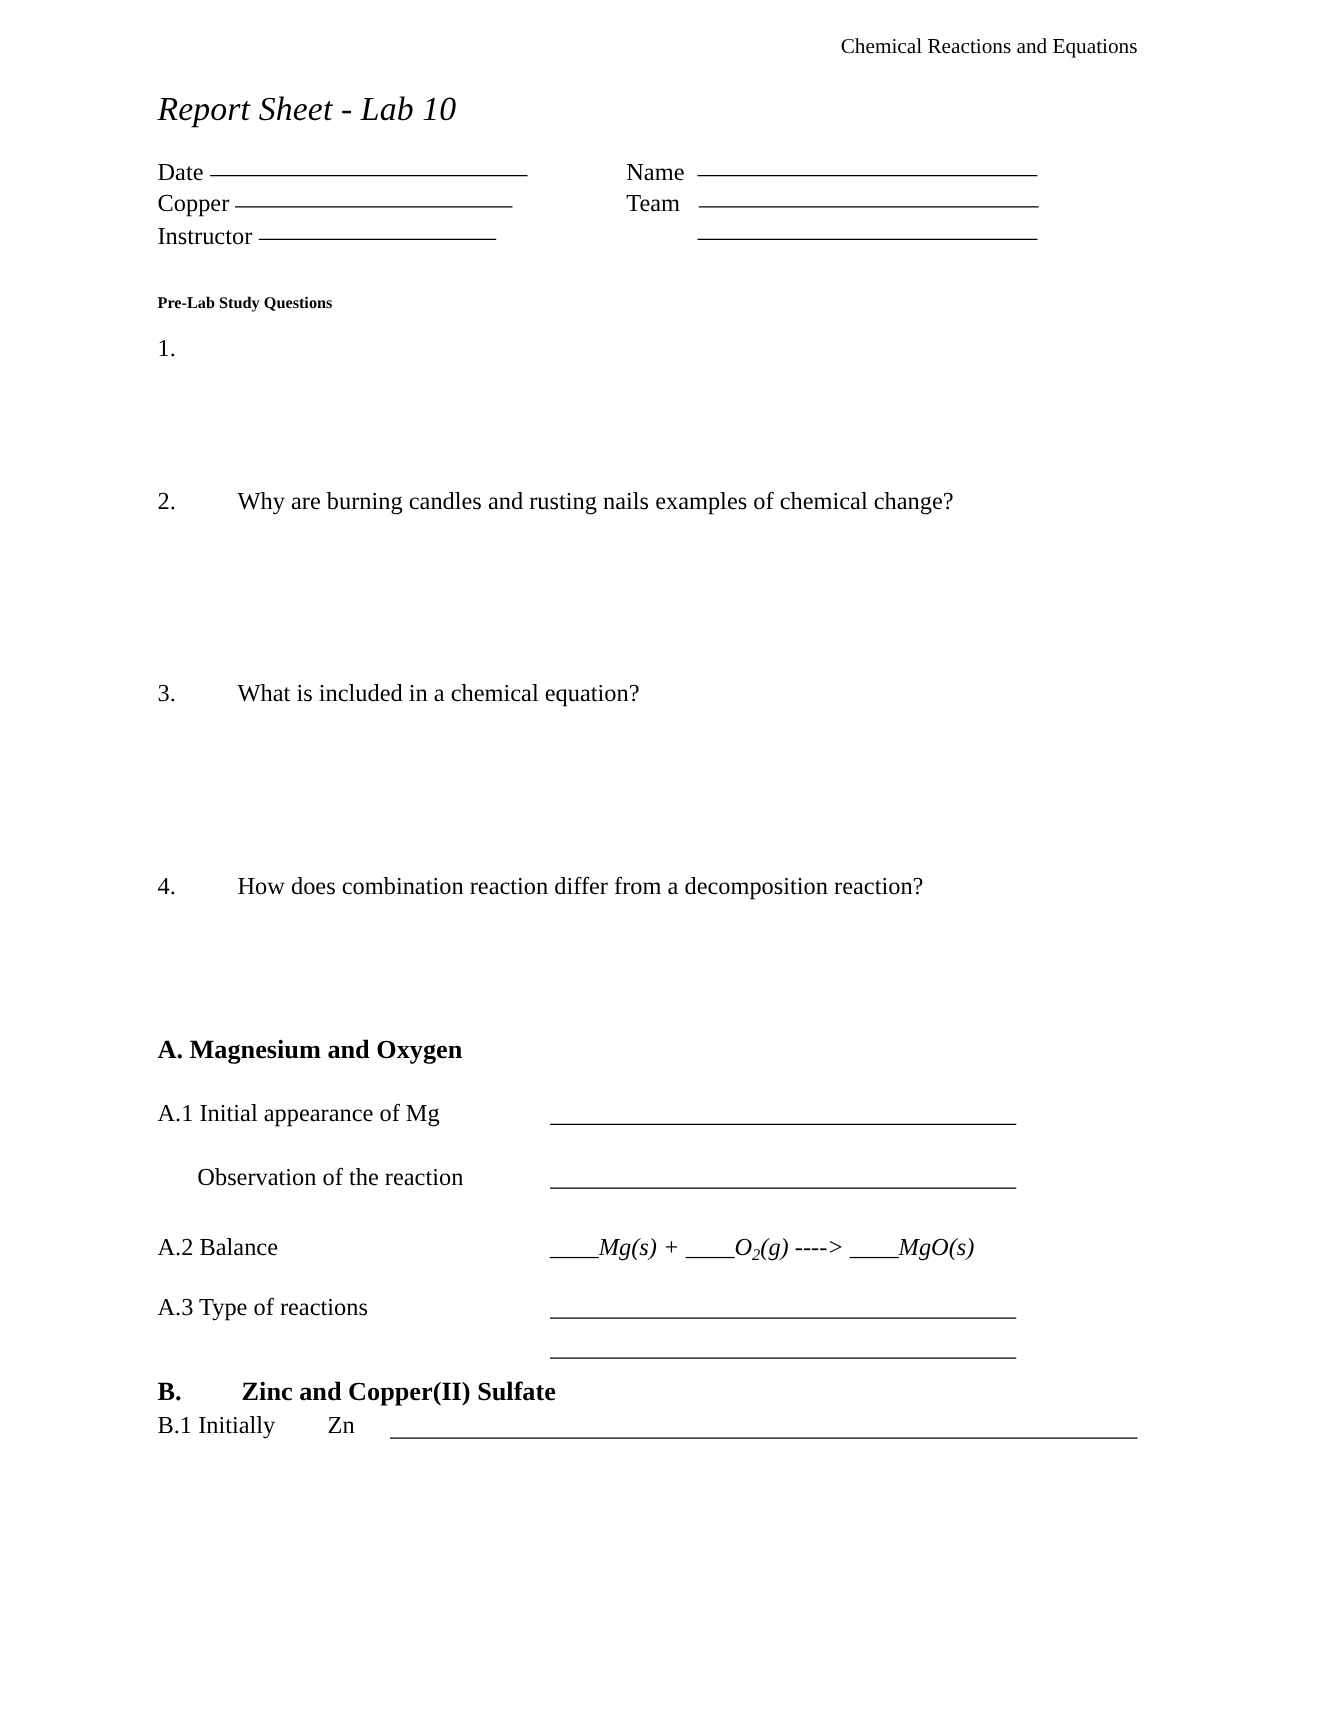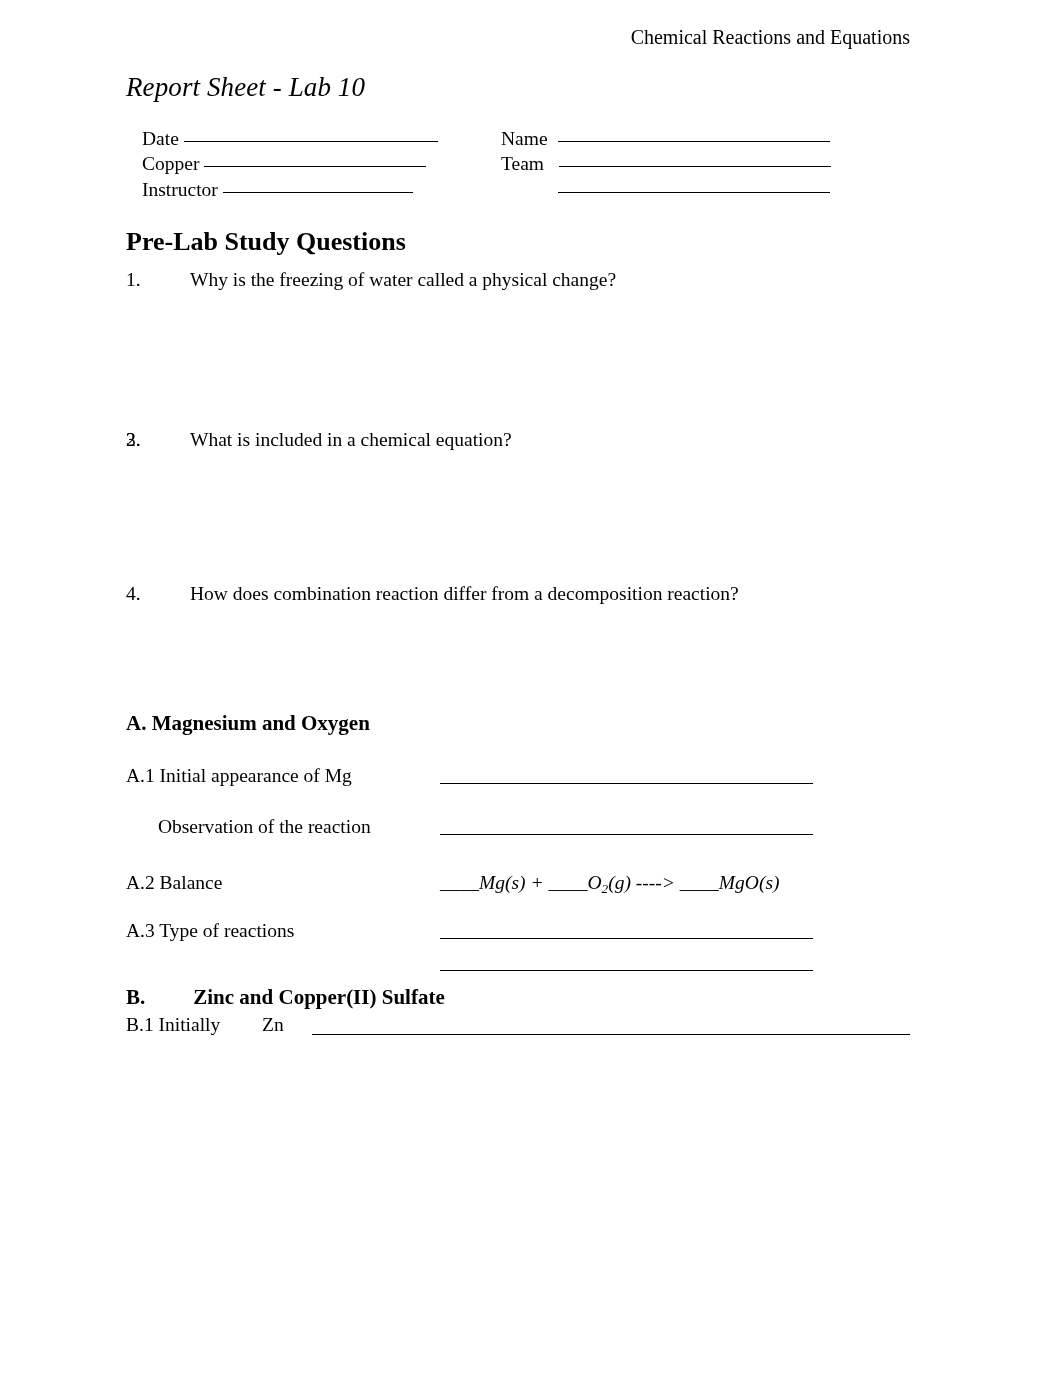--- a/index.html
+++ b/index.html
@@ -20,21 +20,21 @@
     width: 1062px;
     height: 1377px;
     box-sizing: border-box;
   }
 
   
   .running-head {
     position: absolute;
     top: 24px;
     right: 152px;
-    font-size: 20px;
+    font-size: 17px;
     line-height: 26px;
     white-space: nowrap;
   }
 
   
   .content {
     position: absolute;
     left: 126px;
     top: 70px;
     width: 790px;
@@ -51,21 +51,21 @@
 
   
   .identity {
     position: relative;
     height: 78px;
     font-size: 19.5px;
     line-height: 25.4px;
   }
   .identity .col-left {
     position: absolute;
-    left: 16px;
+    left: 0;
     top: 0;
     width: 400px;
   }
   .identity .col-right {
     position: absolute;
     left: 375px;
     top: 0;
     width: 420px;
   }
   .id-row {
@@ -73,21 +73,21 @@
     height: 25.4px;
   }
   .id-label { }
   .rule {
     display: inline-block;
     border-bottom: 1.4px solid #000;
     vertical-align: 3px;
   }
 
   .sec-head {
-    font-size: 26px;
+    font-size: 13px;
     font-weight: bold;
     margin: 26px 0 0 0;
     line-height: 26px;
   }
 
   
   .q {
     position: relative;
     font-size: 19.5px;
     line-height: 26px;
@@ -173,25 +173,25 @@
         <div class="id-row">
           <span class="rule" style="width:272px;margin-left:57px"></span>
         </div>
       </div>
     </div>
 
     <div class="sec-head" style="margin-top:25px">Pre-Lab Study Questions</div>
 
     <div class="q" style="margin-top:12px">
       <span class="num">1.</span>
-      <span>Why is the freezing of water called a physical change?</span>
     </div>
 
     <div class="q" style="margin-top:134px">
       <span class="num">2.</span>
+      <span>Why are burning candles and rusting nails examples of chemical change?</span>
     </div>
 
     <div class="q" style="margin-top:128px">
       <span class="num">3.</span>
       <span>What is included in a chemical equation?</span>
     </div>
 
     <div class="q" style="margin-top:128px">
       <span class="num">4.</span>
       <span>How does combination reaction differ from a decomposition reaction?</span>

